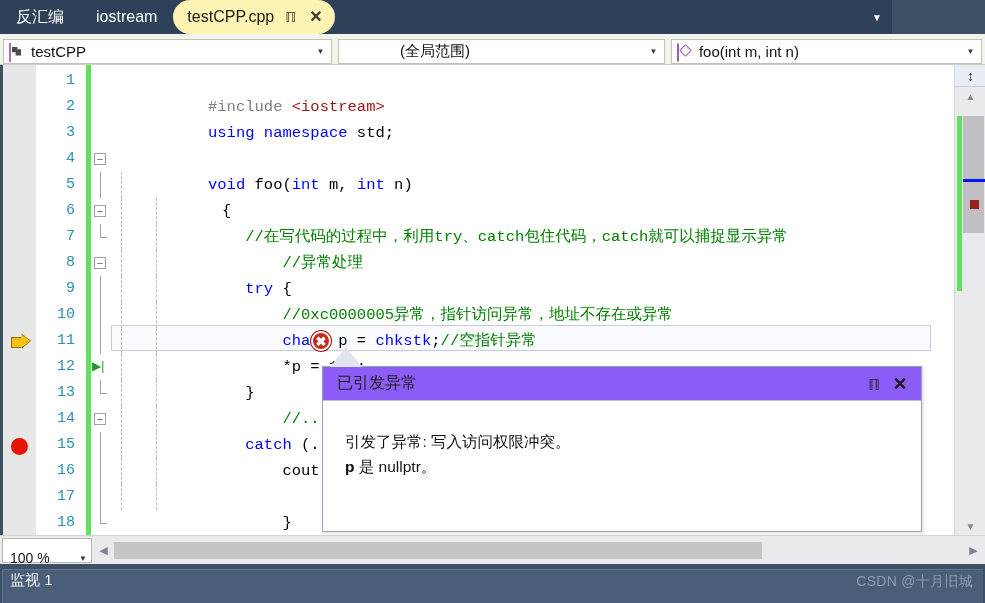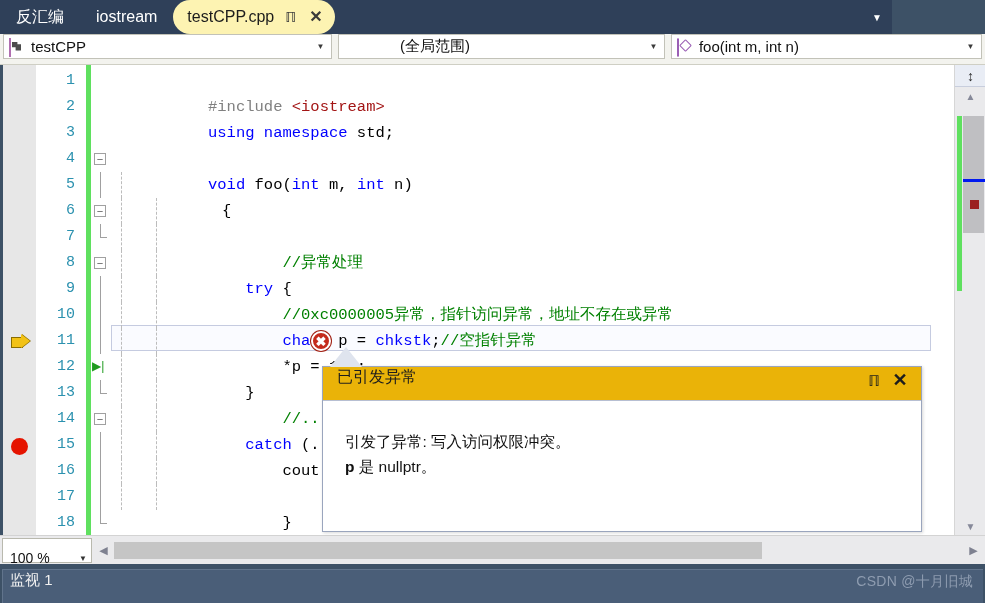--- a/index.html
+++ b/index.html
@@ -50,21 +50,21 @@
     display: flex; align-items: center; justify-content: center;
     width: 30px; color: #ffffff; font-size: 10px;
     cursor: pointer;
   }
 
   
   .navbar {
     position: absolute; left: 0; top: 34px;
     width: 985px; height: 31px;
     background: #f3f3ee;
-    display: flex; align-items: flex-start;
+    display: flex; align-items: flex-end;
     border-bottom: 1px solid #cfcfc4;
   }
   .navcombo {
     height: 25px;
     background: #ffffff;
     border: 1px solid #c2c2b8;
     display: flex; align-items: center;
     margin: 0 3px;
     padding: 0 4px 0 5px;
     cursor: pointer;
@@ -293,23 +293,23 @@
   }
   .exc-pointer {
     position: absolute; left: 330px; top: 347px;
     width: 0; height: 0;
     border-left: 16px solid transparent;
     border-right: 16px solid transparent;
     border-bottom: 20px solid #dfe4ee;
     z-index: 41;
   }
   .exc-header {
-    height: 34px; background: #eab308;
+    height: 34px; background: #8b5cf6;
     border-bottom: 1px solid #b7bfd2;
-    display: flex; align-items: flex-start;
+    display: flex; align-items: center;
     padding: 0 8px 0 14px;
   }
   .exc-title {
     font-size: 16px; color: #1d1d1d; flex: 1 1 auto;
   }
   .exc-btn {
     width: 26px; height: 26px;
     display: flex; align-items: center; justify-content: center;
     color: #1d1d1d; cursor: pointer;
     font-size: 15px;
@@ -511,21 +511,21 @@
           <span class="kw">using namespace </span><span>std;</span>
         </div>
         <div class="codeline"></div>
         <div class="codeline">
           <span class="kw">void </span><span>foo(</span><span class="kw">int </span><span>m, </span><span class="kw">int </span><span>n)</span>
         </div>
         <div class="codeline">
           <span class="indent-guide" style="left:12px"></span><span style="padding-left:14px">{</span>
         </div>
         <div class="codeline">
-          <span class="indent-guide" style="left:12px"></span><span class="indent-guide" style="left:47px"></span>
+          <span class="indent-guide" style="left:12px"></span><span class="indent-guide" style="left:47px"></span><span class="cmt">    //在写代码的过程中，利用try、catch包住代码，catch就可以捕捉显示异常</span>
         </div>
         <div class="codeline">
           <span class="indent-guide" style="left:12px"></span><span class="indent-guide" style="left:47px"></span><span class="cmt">        //异常处理</span>
         </div>
         <div class="codeline">
           <span class="indent-guide" style="left:12px"></span><span class="indent-guide" style="left:47px"></span><span class="kw">    try</span><span> {</span>
         </div>
         <div class="codeline">
           <span class="indent-guide" style="left:12px"></span><span class="indent-guide" style="left:47px"></span><span class="cmt">        //0xc0000005异常，指针访问异常，地址不存在或异常</span>
         </div>

